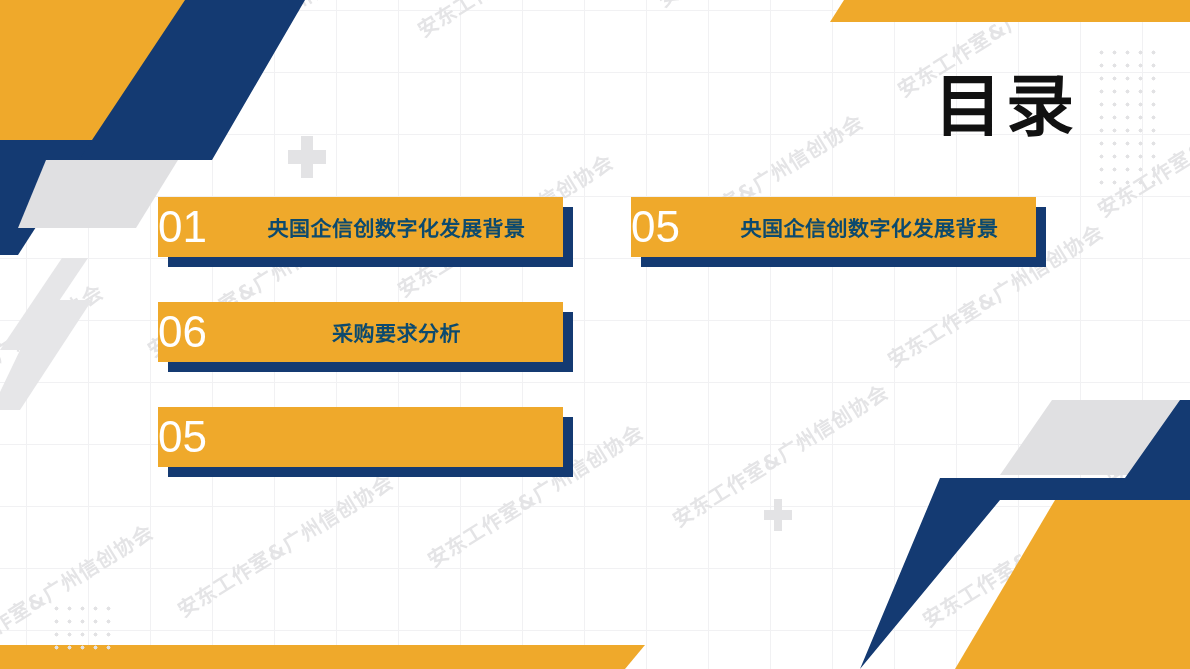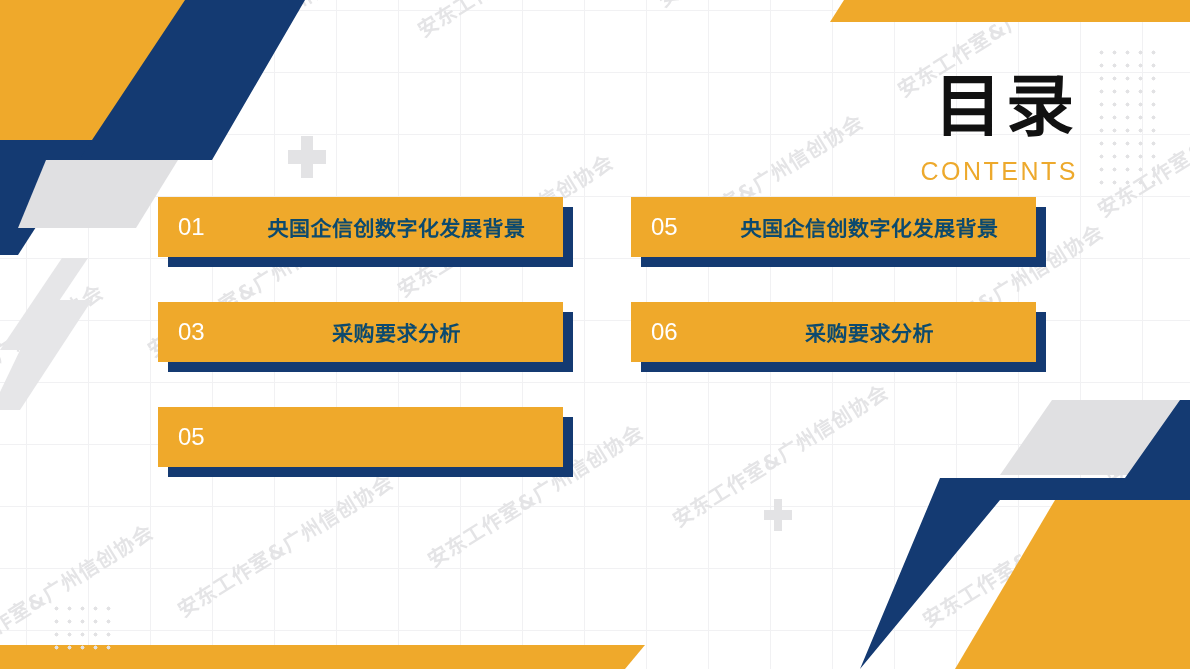--- a/index.html
+++ b/index.html
@@ -143,23 +143,22 @@
     width: 405px;
     height: 60px;
     background: #efa92b;
     z-index: 2;
     display: flex;
     align-items: center;
   }
   .toc-num {
     flex: 0 0 auto;
     width: 86px;
-    padding-left: 20px;
     box-sizing: border-box;
-    font-size: 24px;
+    font-size: 44px;
     font-weight: 400;
     color: #ffffff;
     line-height: 1;
     font-family: "Liberation Sans", sans-serif;
   }
   .toc-label {
     flex: 1 1 auto;
     text-align: center;
     padding-right: 14px;
     font-size: 21px;
@@ -256,21 +255,20 @@
   </div>
 
   <div class="dotgrid dotgrid-tr"></div>
   <div class="dotgrid dotgrid-bl"></div>
 
   <div class="plus plus-a"></div>
   <div class="plus plus-b"></div>
 
   <div class="heading">
     <div class="heading-title">目录</div>
-    <div class="heading-sub">CONTENTS</div>
   </div>
 
   <div class="toc">
 
     <div class="toc-row">
       <div class="toc-item">
         <div class="toc-shadow"></div>
         <div class="toc-card">
           <span class="toc-num">01</span>
           <span class="toc-label">央国企信创数字化发展背景</span>
@@ -282,27 +280,20 @@
           <span class="toc-num">05</span>
           <span class="toc-label">央国企信创数字化发展背景</span>
         </div>
       </div>
     </div>
 
     <div class="toc-row">
       <div class="toc-item">
         <div class="toc-shadow"></div>
         <div class="toc-card">
-          <span class="toc-num">03</span>
-          <span class="toc-label">采购要求分析</span>
-        </div>
-      </div>
-      <div class="toc-item">
-        <div class="toc-shadow"></div>
-        <div class="toc-card">
           <span class="toc-num">06</span>
           <span class="toc-label">采购要求分析</span>
         </div>
       </div>
     </div>
 
     <div class="toc-row">
       <div class="toc-item">
         <div class="toc-shadow"></div>
         <div class="toc-card">

